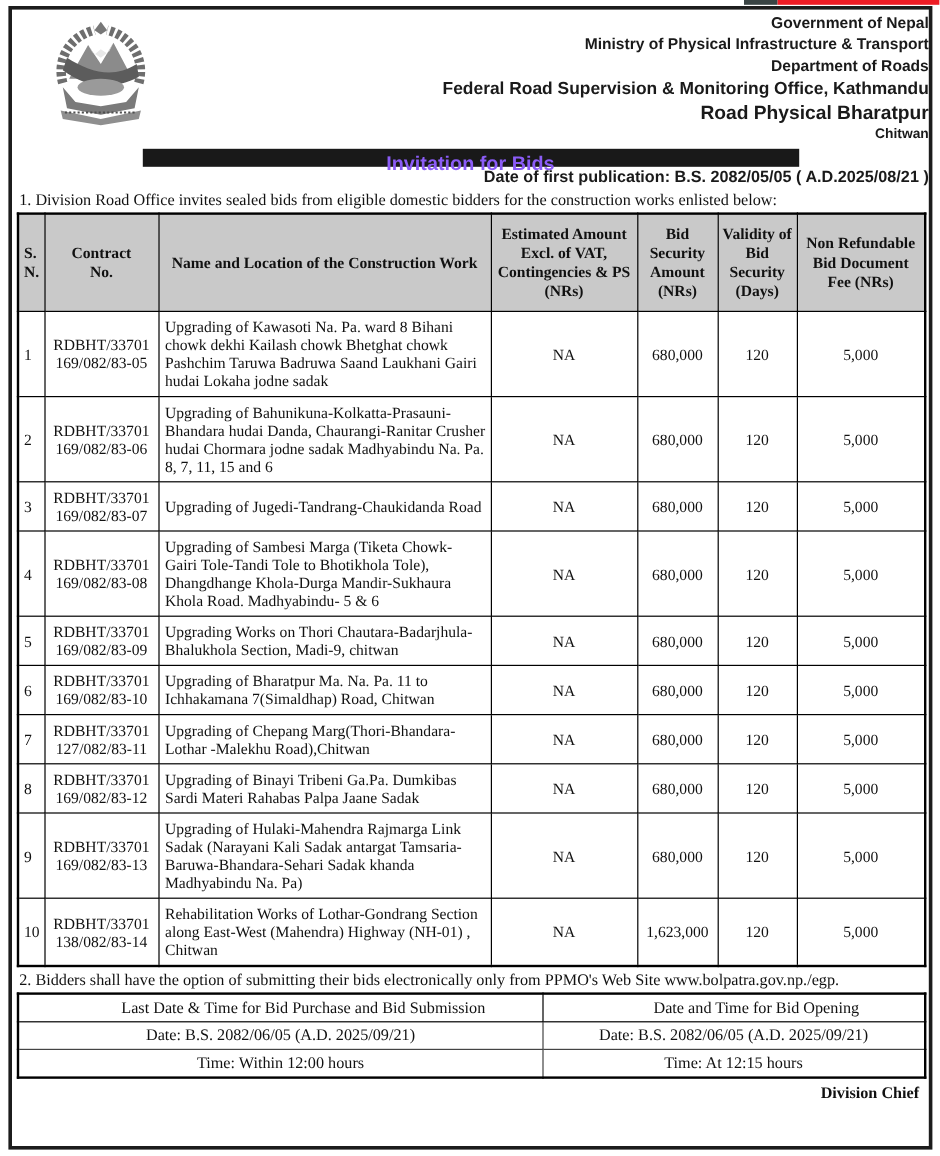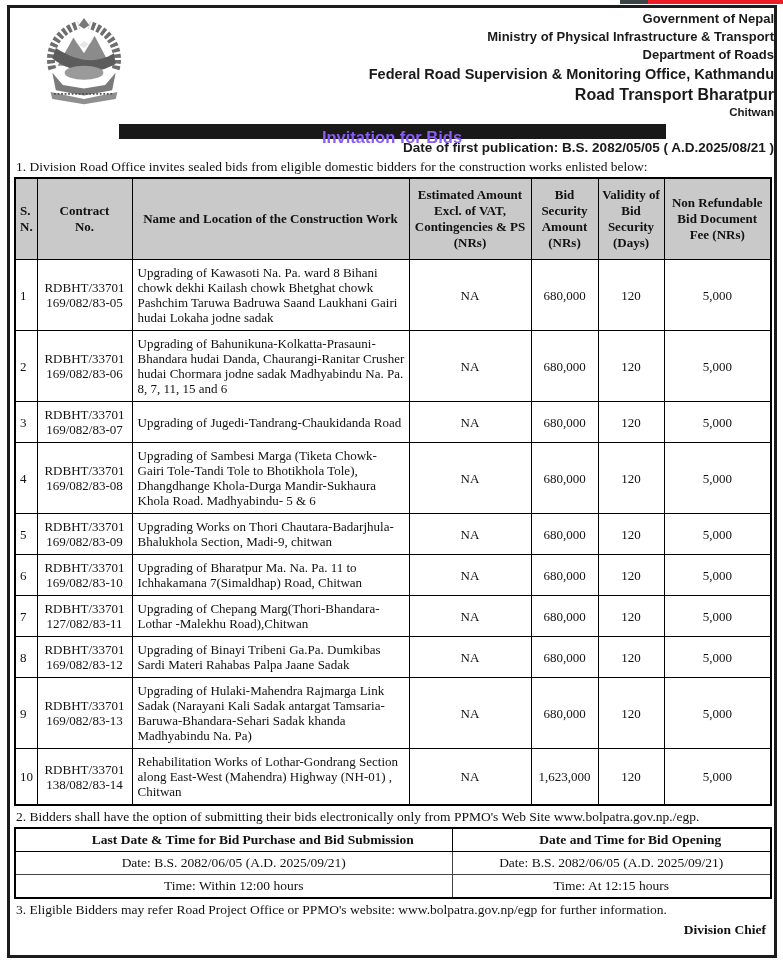--- a/index.html
+++ b/index.html
@@ -43,21 +43,21 @@
   table.bids td.work { text-align:left; padding-left:5px; padding-right:3px;margin-left:28px; }
   table.bids td.contract { white-space:pre-line; }
   table.bids td.sn { text-align:left; padding-left:4px; }
   table.sched {
     border-collapse:collapse; table-layout:fixed; width:756px; margin:2px 0 0 4px;
     border:2px solid #000;
   }
   table.sched th, table.sched td {
     border:1.5px solid #444; font-size:13.5px; line-height:16px; padding:3px 2px; text-align:center;
   }
-  table.sched th { font-weight:bold; border-color:#000;padding-left:40px; }
+  table.sched th { font-weight:normal; border-color:#000;padding-left:40px; }
   .sig { font-weight:bold; font-size:13.5px; text-align:right; padding-right:8px; margin-top:4px; }
 </style>
 </head>
 <body>
 
 <div class="top-strip-dark"></div>
 <div class="top-strip"></div>
 
 <div class="frame">
 
@@ -73,21 +73,21 @@
     <ellipse cx="50" cy="66" rx="22" ry="8" fill="#9a9a9a"></ellipse>
     <path d="M14 66 L26 80 L50 84 L74 80 L86 66 L82 86 L50 92 L18 86 Z" fill="#7a7a7a"></path>
     <path d="M12 88 L50 96 L88 88 L86 96 L50 102 L14 96 Z" fill="#8f8f8f"></path>
     <path d="M16 90 h68" stroke="#4f4f4f" stroke-width="2" stroke-dasharray="2 2"></path>
   </svg>
 
   <div class="hdr h-sm">Government of Nepal</div>
   <div class="hdr h-sm">Ministry of Physical Infrastructure &amp; Transport</div>
   <div class="hdr h-sm">Department of Roads</div>
   <div class="hdr h-md">Federal Road Supervision &amp; Monitoring Office, Kathmandu</div>
-  <div class="hdr h-lg">Road Transport Bharatpur</div>
+  <div class="hdr h-lg">Road Physical Bharatpur</div>
   <div class="hdr h-xs">Chitwan</div>
 
   <div class="banner">Invitation for Bids</div>
 
   <div class="hdr pub-line">Date of first publication: B.S. 2082/05/05 ( A.D.2025/08/21 )</div>
 
   <div class="note">1.   Division Road Office invites sealed bids from eligible domestic bidders for the construction works enlisted below:</div>
 
   <table class="bids">
     <colgroup>
@@ -232,17 +232,16 @@
       <td>Date: B.S. 2082/06/05 (A.D. 2025/09/21)</td>
       <td>Date: B.S. 2082/06/05 (A.D. 2025/09/21)</td>
     </tr>
     <tr>
       <td>Time: Within 12:00 hours</td>
       <td>Time: At 12:15 hours</td>
     </tr>
   </tbody>
     </table>
 
-  <div class="note">3.   Eligible Bidders may refer Road Project Office or PPMO's website: www.bolpatra.gov.np/egp for further information.</div>
 
   <div class="sig">Division Chief</div>
 
 </div>
 
 </body></html>

